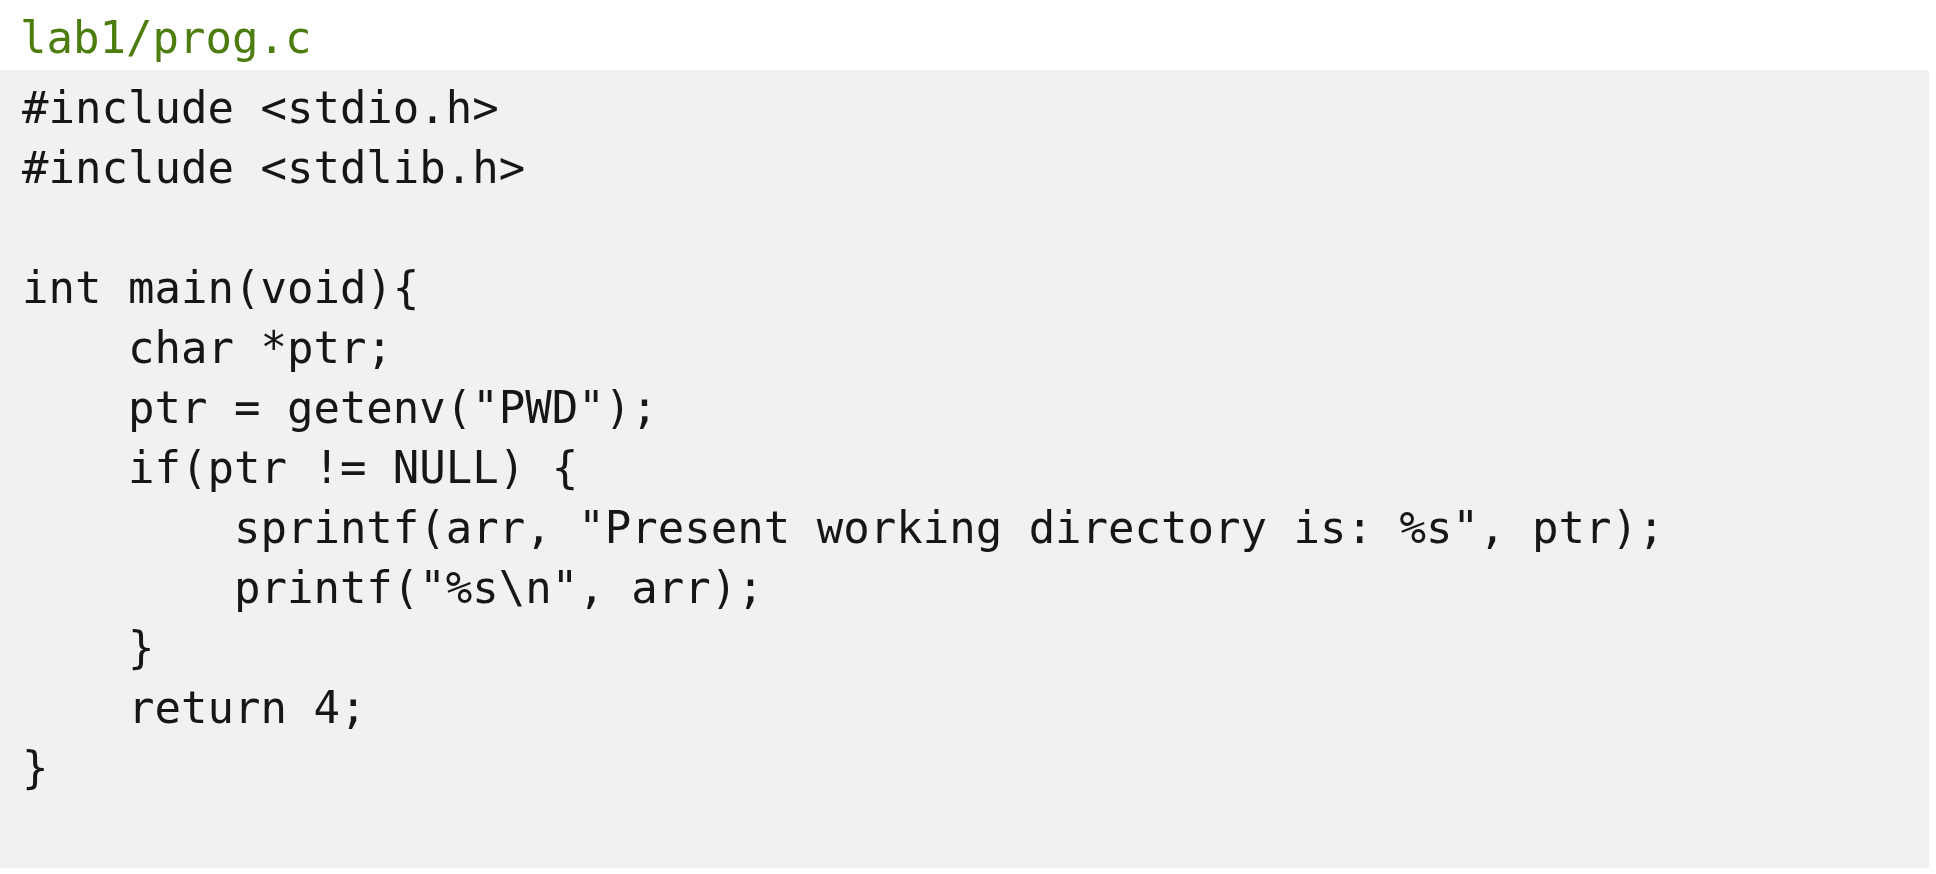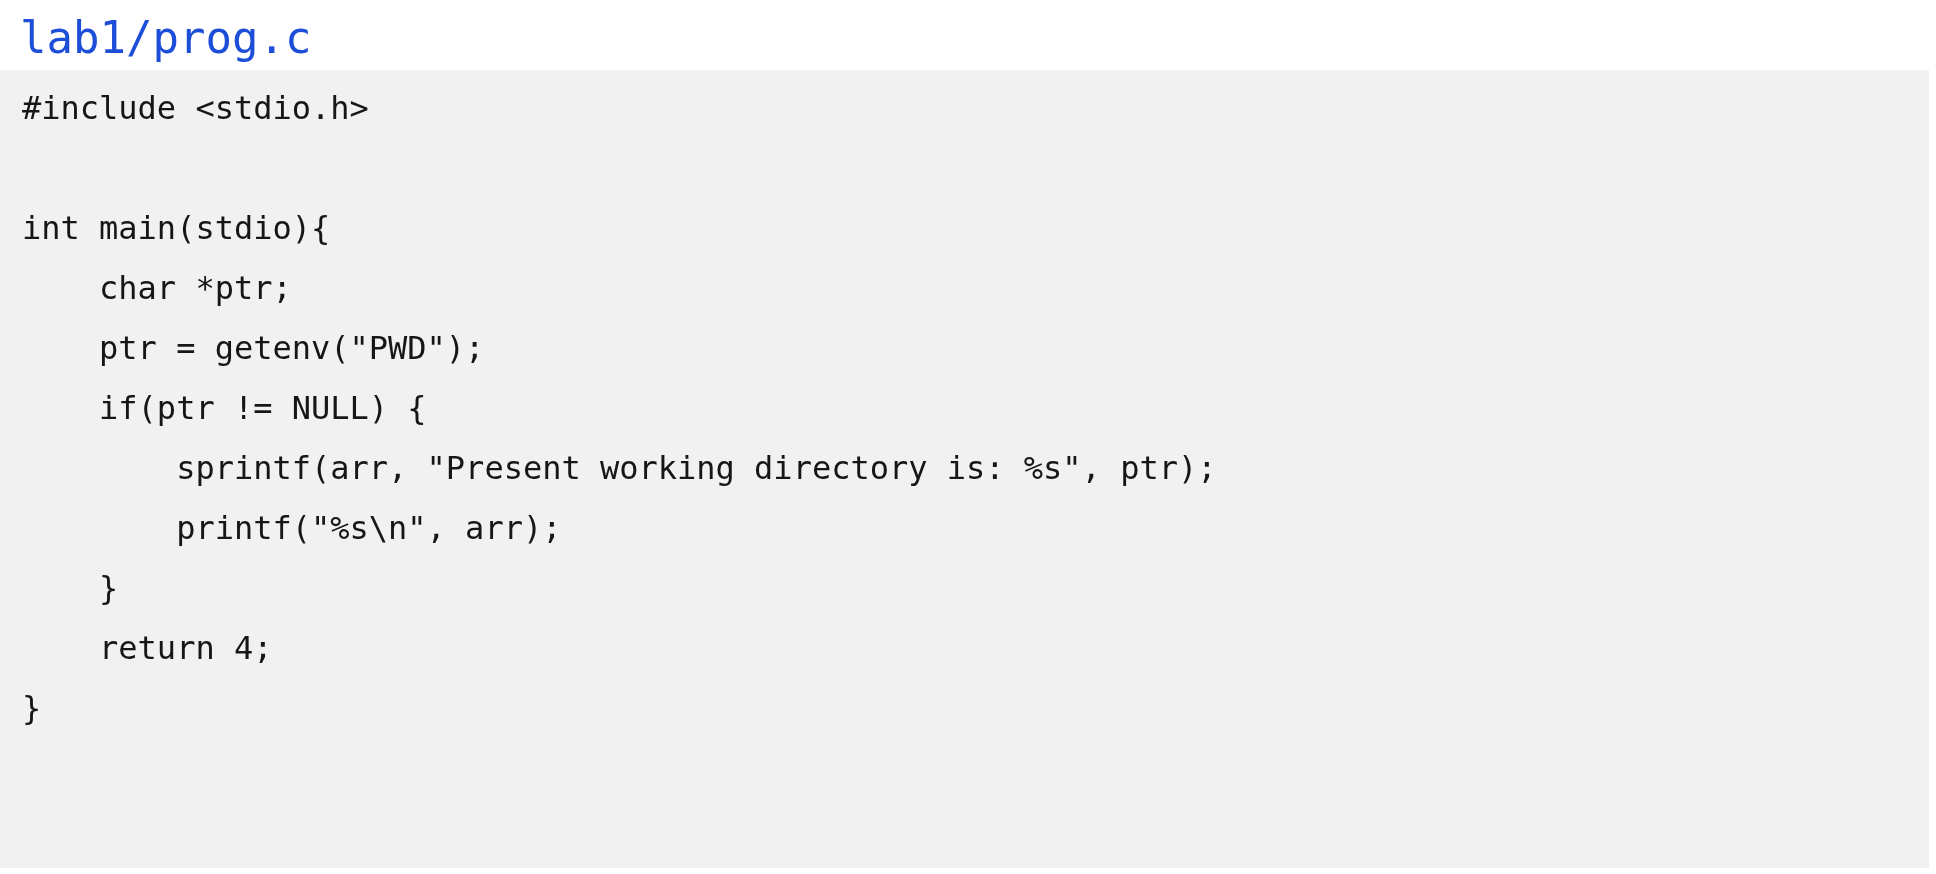--- a/index.html
+++ b/index.html
@@ -19,50 +19,51 @@
     background: #ffffff;
   }
   .file-title {
     margin: 0;
     height: 64px;
     padding: 6px 0 0 20px;
     font-family: "DejaVu Sans Mono", "Liberation Mono", monospace;
     font-size: 44px;
     line-height: 64px;
     font-weight: normal;
-    color: #1d4ed8;
+    color: #4d7c0f;
     white-space: pre;
   }
   .code-block {
     margin: 0 7px 6px 0;
     background: #f1f1f1;
     padding: 8px 20px 10px 22px;
     height: 780px;
     box-sizing: content-box;
     overflow: hidden;
   }
   .code-line {
     font-family: "DejaVu Sans Mono", "Liberation Mono", monospace;
-    font-size: 32px;
+    font-size: 44px;
     line-height: 60px;
     min-height: 60px;
     color: #161616;
     white-space: pre;
   }
 </style>
 </head>
 <body>
 
 <div class="doc">
   <h1 class="file-title">lab1/prog.c</h1>
   <div class="code-block">
     <div>
         <div class="code-line">#include &lt;stdio.h&gt;</div>
+        <div class="code-line">#include &lt;stdlib.h&gt;</div>
         <div class="code-line"></div>
-        <div class="code-line">int main(stdio){</div>
+        <div class="code-line">int main(void){</div>
         <div class="code-line">    char *ptr;</div>
         <div class="code-line">    ptr = getenv("PWD");</div>
         <div class="code-line">    if(ptr != NULL) {</div>
         <div class="code-line">        sprintf(arr, "Present working directory is: %s", ptr);</div>
         <div class="code-line">        printf("%s\n", arr);</div>
         <div class="code-line">    }</div>
         <div class="code-line">    return 4;</div>
         <div class="code-line">}</div>
       </div>
   </div>

